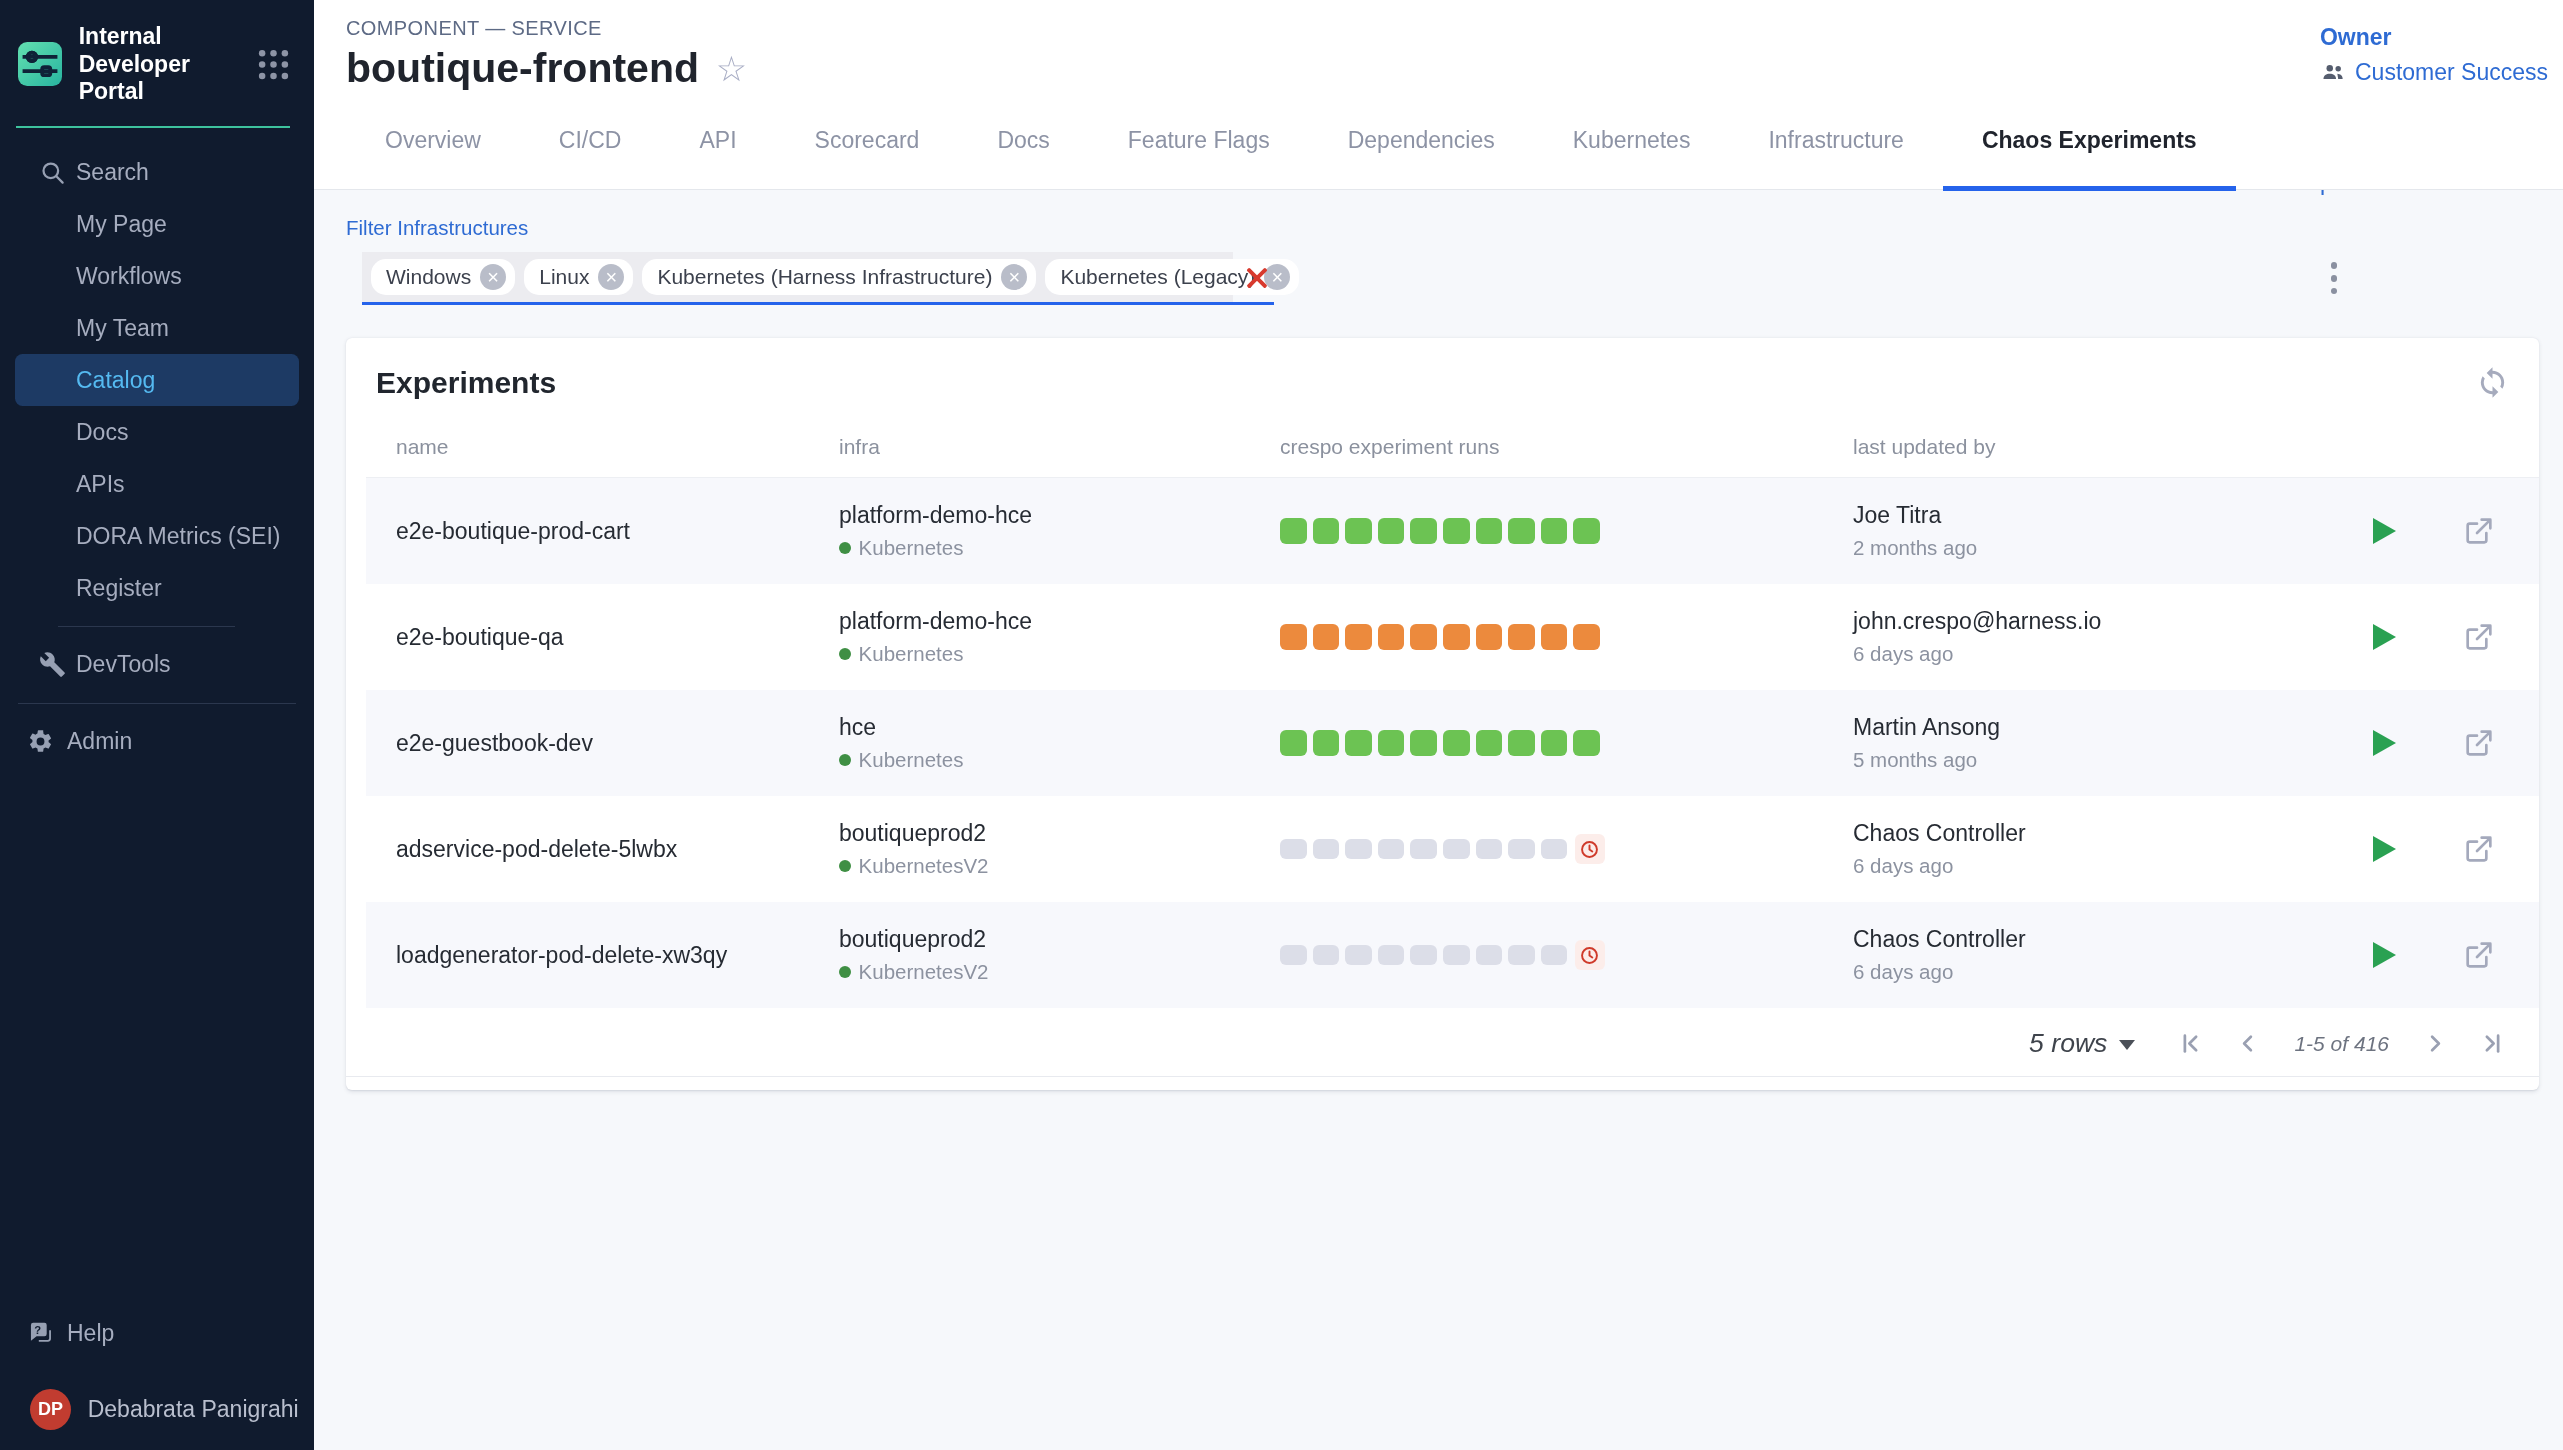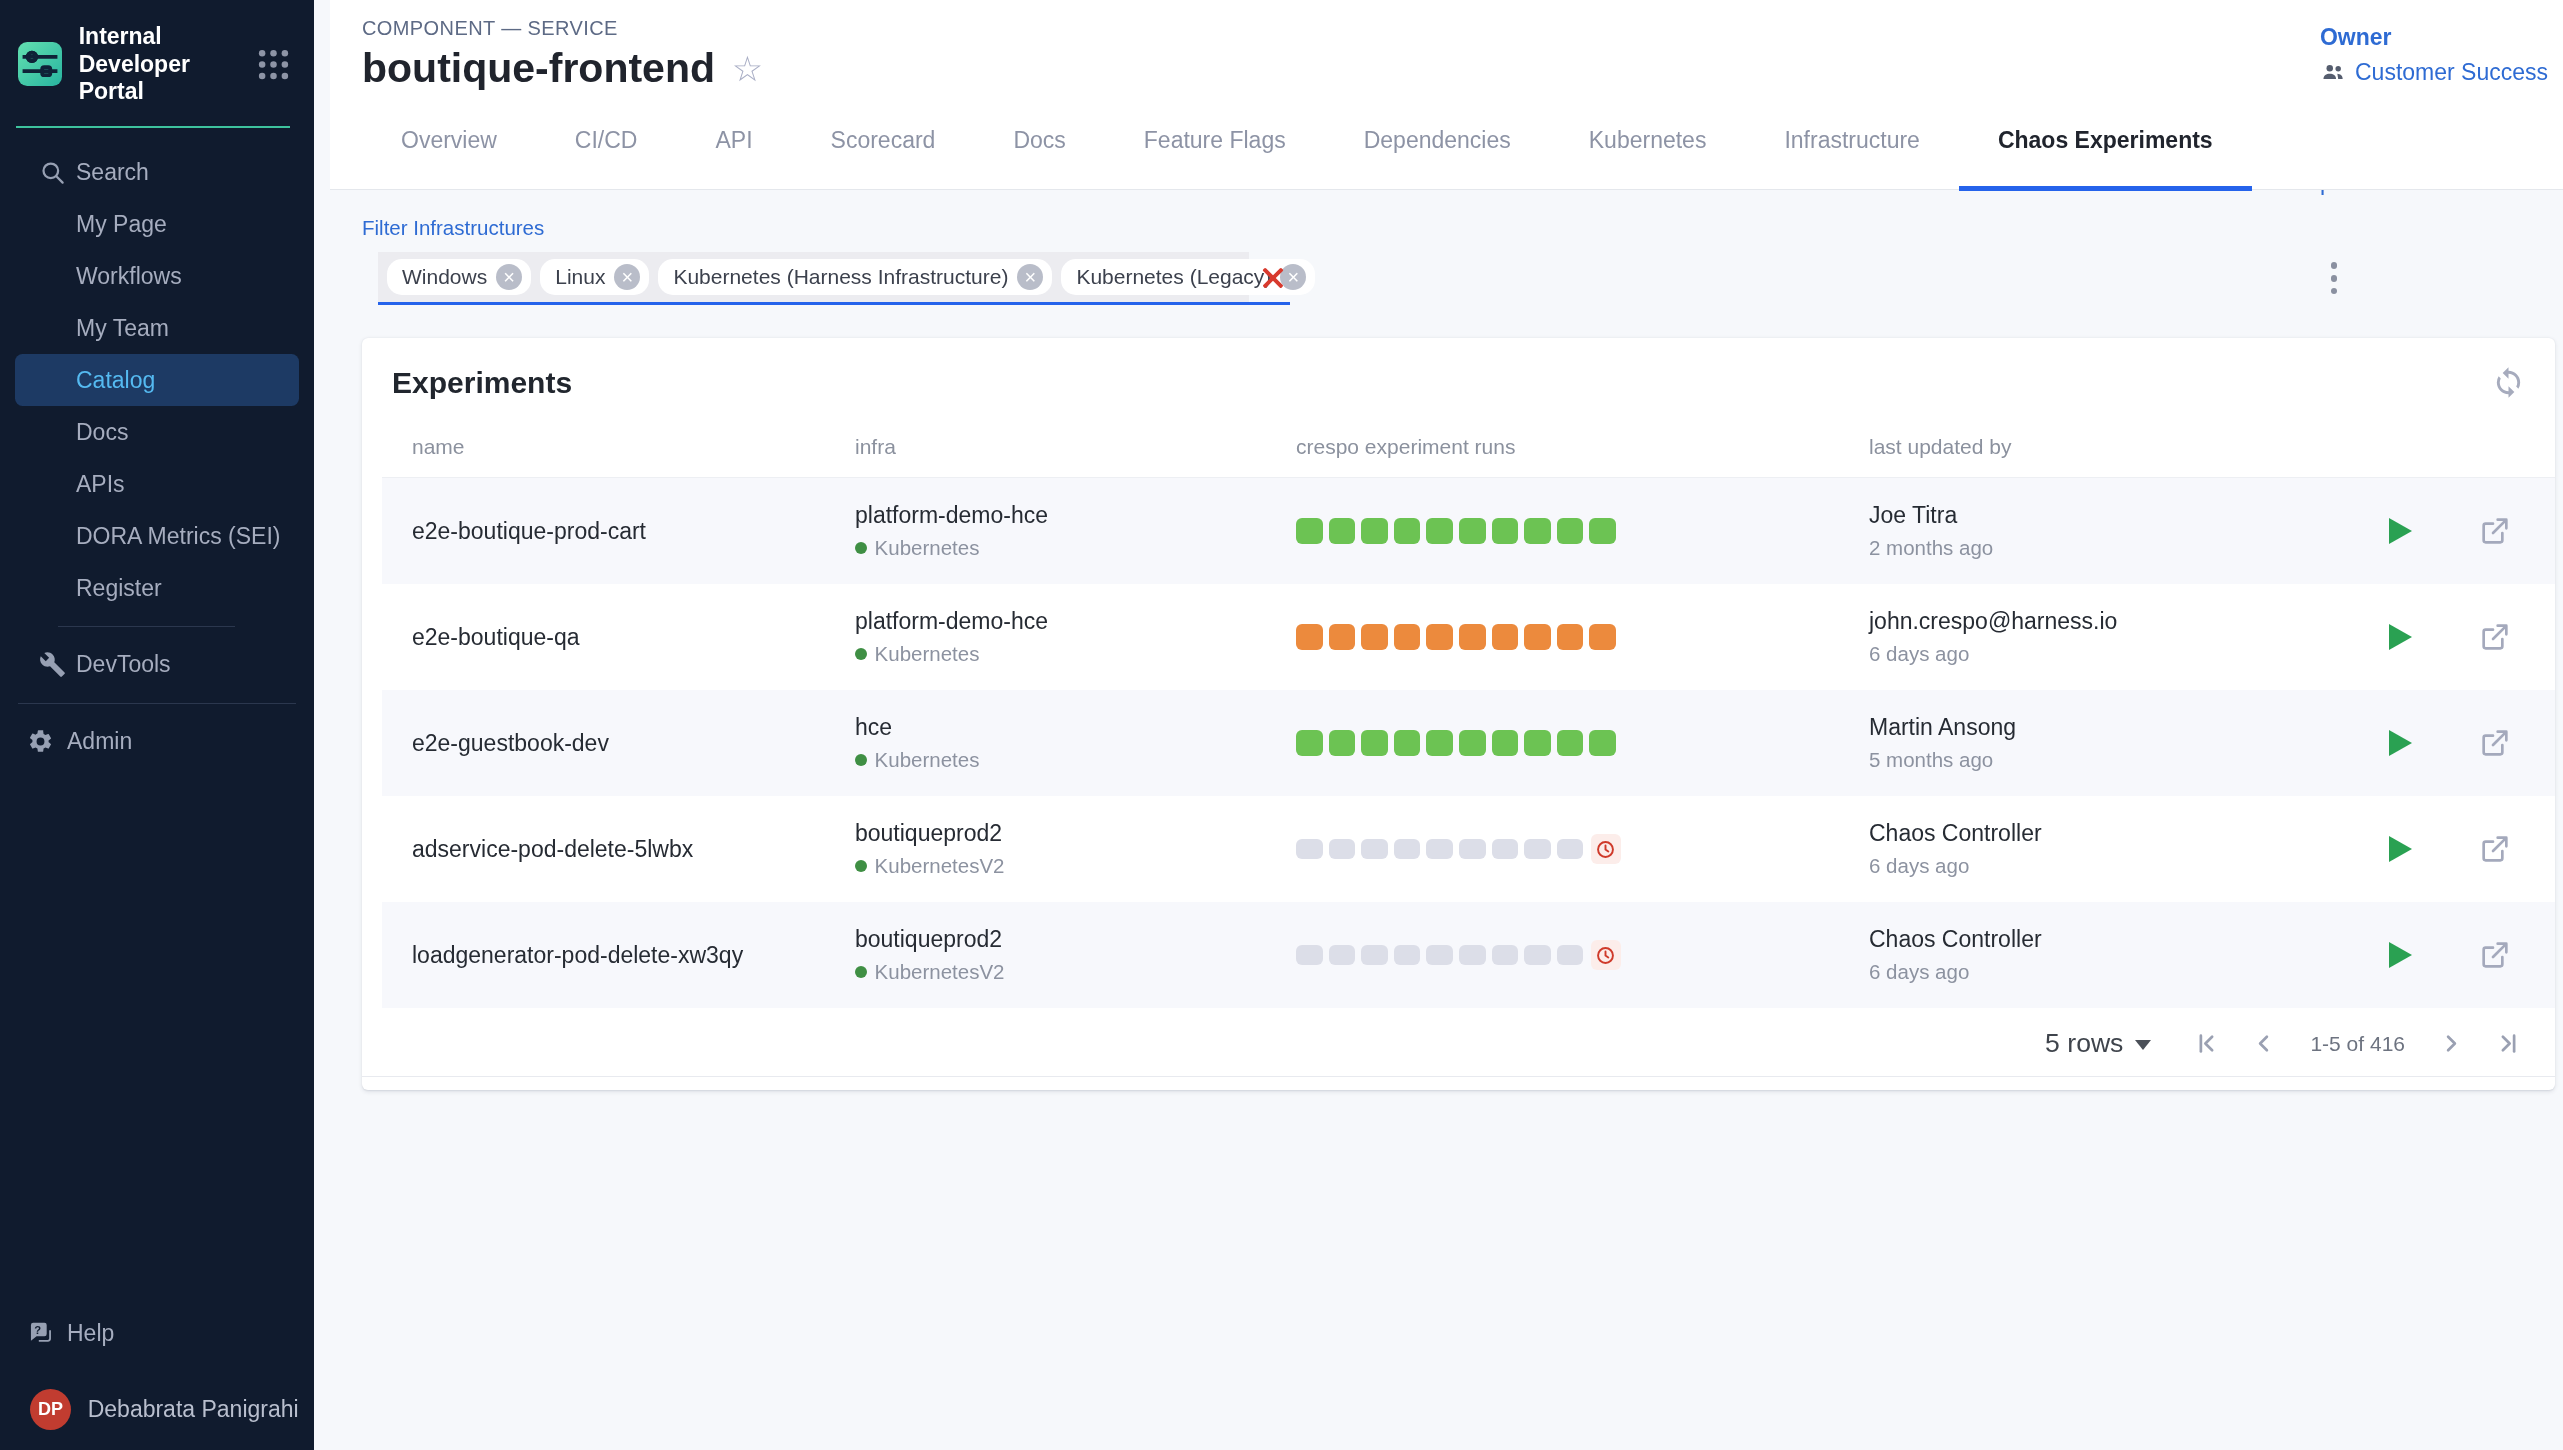--- a/index.html
+++ b/index.html
@@ -31,21 +31,21 @@
   .side-sep { height:0.8px; background:#2b374e; margin:12px 18px; }
   .sep-short { margin:12px 79px 12px 58px; }
   .side-spacer { flex:1; }
   .help-wrap { margin-bottom:30px; }
   .side-user { display:flex; align-items:center; gap:16.7px; padding:0 15px 20px 30px;
     font-size:23px; color:#b9bfce; cursor:pointer; }
   .avatar { width:41px; height:41px; border-radius:50%; background:#c13c30; color:#fff;
     font-weight:700; font-size:18px; display:flex; align-items:center; justify-content:center; flex-shrink:0; }
 
   
-  main { flex:1; min-width:0; display:flex; flex-direction:column; background:#f6f8fb;padding-left:16px; }
+  main { flex:1; min-width:0; display:flex; flex-direction:column; background:#f6f8fb; }
 
   .page-head { background:#fff; height:91px; display:flex; justify-content:space-between;
     padding:16.7px 15px 0 32px; }
   .eyebrow { font-size:20px; color:#5d6a85; letter-spacing:0.4px; }
   .title-row { display:flex; align-items:center; gap:16.7px; margin-top:6px;justify-content:center; }
   .title-row h1 { margin:0; font-size:41px; line-height:1.1; font-weight:700; color:#20242d; }
   .star { font-size:35px; color:#a9aec5; cursor:pointer; line-height:1; }
   .head-right { display:flex; align-items:flex-start; gap:49px; padding-top:7.6px;flex-direction:column; }
   .meta-label { font-size:23px; font-weight:700; color:var(--link,#2e6bd3); }
   .meta-value { margin-top:7.6px; font-size:23px; color:var(--link,#2e6bd3);
@@ -106,21 +106,21 @@
   .clock-tile { width:30px; height:30px; border-radius:6px; background:var(--clock-bg,#fcedea);
     display:flex; align-items:center; justify-content:center; margin-left:1.5px; }
   .clock-tile svg { width:21px; height:21px; }
   .cell.act { display:flex; justify-content:center; }
   .play { width:0; height:0; border-left:23px solid #2aa152; border-top:13.7px solid transparent;
     border-bottom:13.7px solid transparent; cursor:pointer; }
   .openico { width:32px; height:32px; color:#a4a9bc; cursor:pointer; }
   .openico svg { width:32px; height:32px; }
 
   .pagination { display:flex; align-items:center; justify-content:flex-end; gap:30px;
-    padding:20px 33px 16.7px 0; }
+    padding:20px 33px 16.7px 0;font-style:italic; }
   .rows-select { display:flex; align-items:center; gap:12px; font-size:26.6px; color:#3f444c;
     cursor:pointer; margin-right:12px; }
   .caret { width:0; height:0; border-left:8.4px solid transparent; border-right:8.4px solid transparent;
     border-top:10px solid #4b5058; margin-top:3px; }
   .pg { width:27px; height:27px; color:#9aa0b2; cursor:pointer; }
   .pg svg { width:27px; height:27px; }
   .range { font-size:21px; color:#6d7380; margin:0 3px; }
   .card-foot { border-top:0.8px solid #e8eaef; height:13.7px; }
 </style>
 </head>

